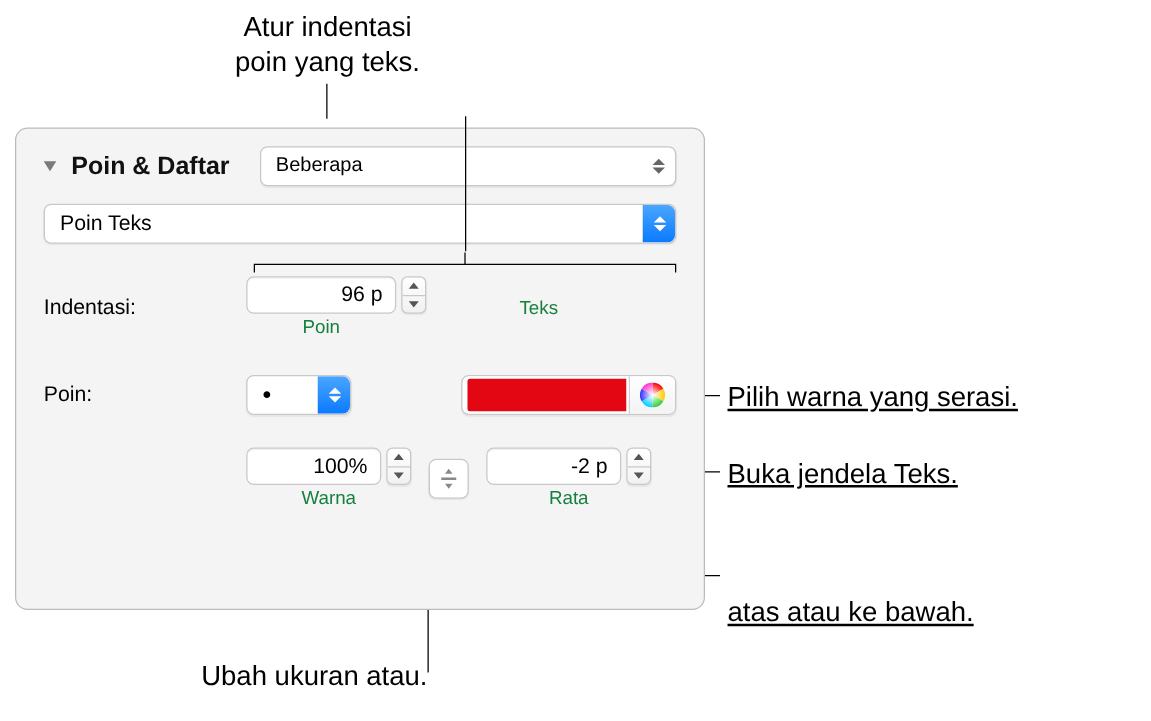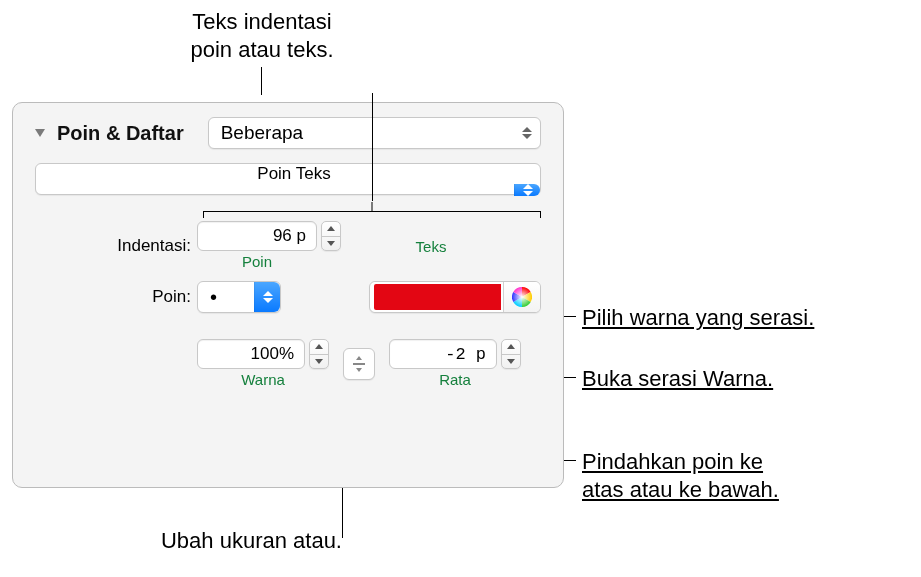--- a/index.html
+++ b/index.html
@@ -58,21 +58,21 @@
 
   .popup {
     display: flex;
     align-items: center;
     background: #fff;
     border: 1px solid #c8c8c8;
     border-radius: 6px;
     box-shadow: 0 1px 1px rgba(0,0,0,0.06), inset 0 1px 0 rgba(255,255,255,0.8);
     height: 32px;
     padding: 0 8px 0 12px;
-    font-size: 19px;
+    font-size: 16px;
   }
   .popup .caret-pair {
     margin-left: auto;
     display:flex; flex-direction:column; align-items:center;
     gap:2px;
   }
   .caret-up {
     width:0;height:0;border-left:5px solid transparent;border-right:5px solid transparent;border-bottom:5px solid #666;
   }
   .caret-down {
@@ -98,21 +98,21 @@
     background: linear-gradient(#4aa6ff,#0a7aff);
     border-radius: 0 6px 6px 0;
     display:flex;flex-direction:column;align-items:center;justify-content:center;gap:2px;
   }
   .select-popup .indicator .caret-up{border-bottom-color:#fff;}
   .select-popup .indicator .caret-down{border-top-color:#fff;}
 
   .right-label {
     font-size: 17px;
     color: #000;
-    text-align: right;
+    text-align: left;
     white-space: nowrap;
   }
 
   
   .stepper-wrap {
     display: flex;
     align-items: center;
   }
   .numfield {
     width: 120px;
@@ -189,32 +189,32 @@
   .leader{
     position:absolute;background:#000;
   }
   .leader-h{height:1px;}
   .leader-v{width:1px;}
 </style>
 </head>
 <body>
 
 <div class="callout top" style="left:172px; top:8px; width:180px;">
-  <span>Teks indentasi poin atau teks.</span>
+  <span>Atur indentasi poin yang teks.</span>
 </div>
 <div class="leader leader-v" style="left:261px; top:67px; height:28px;"></div>
 
 <div class="callout right" style="left:582px; top:304px;">
   <span>Pilih warna yang serasi.</span>
 </div>
 <div class="callout right" style="left:582px; top:365px;">
-  <span>Buka serasi Warna.</span>
+  <span>Buka jendela Teks.</span>
 </div>
 <div class="callout right" style="left:582px; top:448px;">
-  <span>Pindahkan poin ke</span><br>
+  <br>
   <span>atas atau ke bawah.</span>
 </div>
 
 <div class="callout bottom" style="left:112px; top:527px; width:230px;">
   <span>Ubah ukuran atau.</span>
 </div>
 <div class="leader leader-v" style="left:342px; top:453px; height:85px;"></div>
 
 <div class="leader leader-v" style="left:461px; top:316px; height:20px;"></div>
 <div class="leader leader-h" style="left:461px; top:316px; width:115px;"></div>
@@ -232,21 +232,21 @@
     <span class="section-title">Poin &amp; Daftar</span>
     <div class="popup" style="flex:1;">
       <span>Beberapa</span>
       <span class="caret-pair">
         <span class="caret-up"></span>
           <span class="caret-down"></span>
       </span>
     </div>
   </div>
 
-  <div class="select-popup" style="width:100%;margin-bottom:6px;flex-direction:column;">
+  <div class="select-popup" style="width:100%;margin-bottom:6px;">
     <span>Poin Teks</span>
     <span class="indicator" style="margin-left:auto;">
       <span class="caret-up"></span>
         <span class="caret-down"></span>
     </span>
   </div>
 
   <div style="position:relative;height:16px;">
     <div class="bracket" style="left:168px;right:0;top:10px;">
       <div class="tick" style="left:0;"></div>
@@ -278,21 +278,21 @@
       <div class="sublabel" style="width:120px;">Poin</div>
     </div>
 
     <div style="width:30px;"></div>
 
     <div style="display:flex;flex-direction:column;align-items:center;">
       <div class="sublabel" style="width:120px;">Teks</div>
     </div>
   </div>
 
-  <div class="row" style="margin-top:11px;">
+  <div class="row" style="margin-top:30px;">
     <div class="right-label" style="width:162px; padding-right:6px;">Poin:</div>
 
     <div class="select-popup" style="width:84px;">
       <span style="font-size:20px;line-height:1;">•</span>
       <span class="indicator" style="margin-left:auto;">
         <span class="caret-up"></span>
           <span class="caret-down"></span>
       </span>
     </div>
 
@@ -351,21 +351,21 @@
         <path d="M8 1 L5 5 L11 5 Z" fill="#888"></path>
         <rect x="2" y="8" width="12" height="2" fill="#888"></rect>
         <path d="M8 17 L5 13 L11 13 Z" fill="#888"></path>
       </svg>
     </div>
 
     <div style="width:14px;"></div>
 
     <div style="display:flex;flex-direction:column;align-items:center;">
       <div class="stepper-wrap">
-        <div class="numfield" style="width:108px;font-family:Liberation Mono, monospace;">
+        <div class="numfield" style="width:108px;">
           <span>-2 p</span>
         </div>
         <div class="stepper">
           <div>
               <span class="s-caret-up"></span>
             </div>
           <div class="divider"></div>
           <div>
               <span class="s-caret-down"></span>
             </div>

